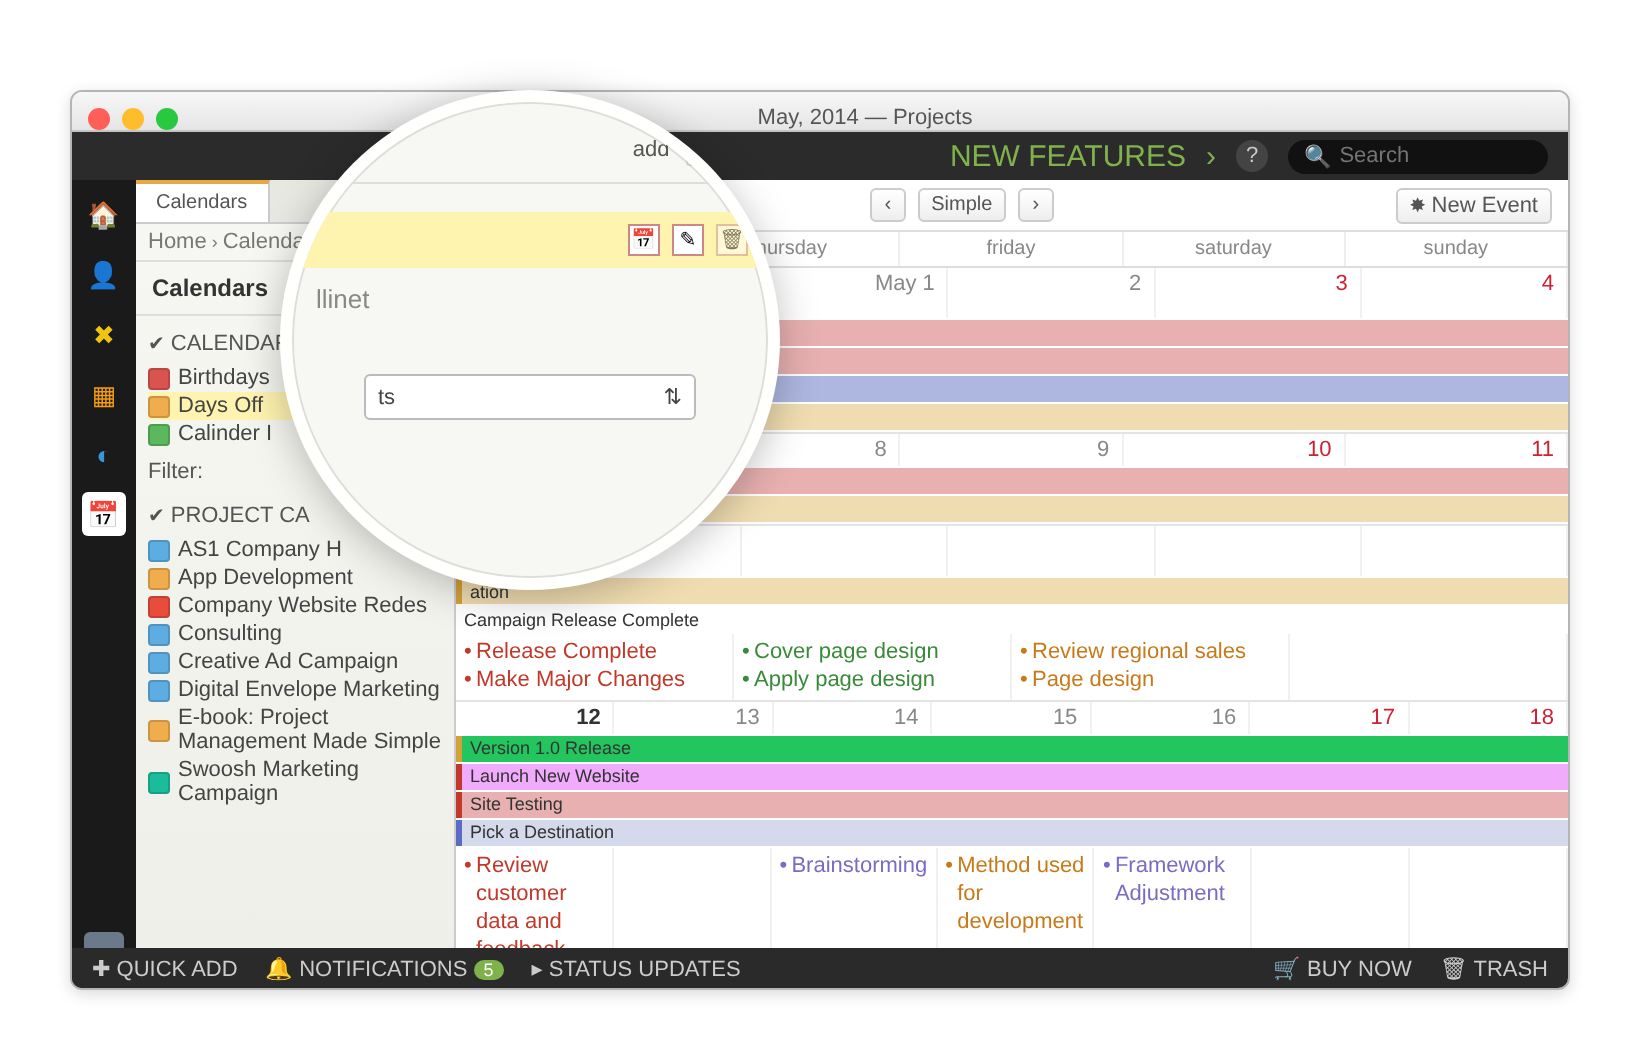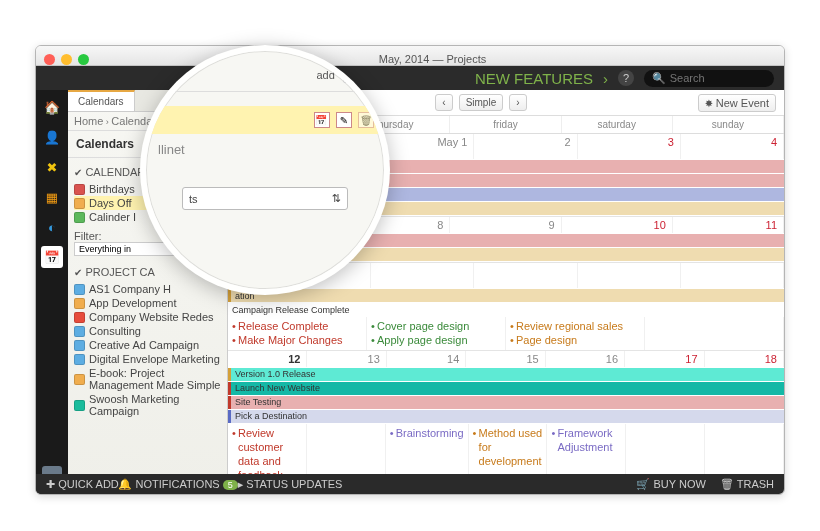--- a/index.html
+++ b/index.html
@@ -48,21 +48,21 @@
 .dnums{display:flex}
 .dnum{flex:1;text-align:right;padding:2px 6px;font-size:11px;color:#888;border-right:1px solid #f0f0f0}
 .dnum.red{color:#c23}
 .dnum.today{color:#333;font-weight:bold}
 .bar{height:13px;margin:1px 0;font-size:9px;color:#333;padding:0 4px;white-space:nowrap;overflow:hidden;display:flex;align-items:center}
 .bar.bl{border-left:3px solid}
 .tasks{display:flex}
 .tcol{flex:1;border-right:1px solid #f0f0f0;padding:2px 4px;font-size:8px;color:#555}
 .tcol li{list-style:none;padding-left:6px;position:relative;line-height:1.3}
 .tcol li:before{content:"•";position:absolute;left:0}
-.statusbar{position:absolute;bottom:0;left:0;right:0;height:20px;background:#2a2a2a;color:#ccc;display:flex;align-items:center;padding:0 10px;font-size:10px}
+.statusbar{position:absolute;bottom:0;left:0;right:0;height:20px;background:#2a2a2a;color:#ccc;display:flex;align-items:center;padding:0 10px;gap:14px;font-size:10px}
 .statusbar .r{margin-left:auto;display:flex;gap:14px}
 .badge{background:#7fb24a;color:#fff;border-radius:8px;padding:0 5px;font-size:9px}
 .zoom{position:absolute;width:250px;height:250px;border-radius:50%;left:140px;top:45px;border:6px solid rgba(255,255,255,0.9);box-shadow:0 4px 20px rgba(0,0,0,0.25),inset 0 0 0 1px rgba(0,0,0,0.1);background:#f7f7f3;overflow:hidden;z-index:50}
 .zoom .zhead{display:flex;justify-content:space-between;align-items:center;padding:16px 20px 8px 20px}
 .zoom .zhead .cv{font-size:14px;color:#888}
 .zoom .zadd{font-size:16px;color:#555;display:flex;align-items:center;gap:8px}
 .zoom .zadd .dd{border:1px solid #ccc;padding:0 5px;border-radius:2px;background:#fff}
 .zoom .zline{border-top:1px solid #ddd;margin:0 12px}
 .zoom .zitem{background:#fff3b0;padding:6px 10px;margin:14px 0 8px 0;display:flex;justify-content:flex-end;gap:6px}
 .zoom .zicon{width:16px;height:16px;border:1px solid #c88;background:#fff;display:flex;align-items:center;justify-content:center;font-size:10px}
@@ -124,21 +124,20 @@
               <span>Days Off</span>
             </div>
             <div class="item ">
               <span class="cb" style="background:#5cb85c"></span>
               <span>Calinder I</span>
             </div>
           </div>
       </div>
       <div class="filter">
         <span>Filter:</span><br>
-        <select><option>Everything in</option></select>
       </div>
       <div class="group">
         <div class="ghead">✔ <span>PROJECT CA</span></div>
         <div id="g2">
             <div class="item ">
               <span class="cb" style="background:#5dade2"></span>
               <span>AS1 Company H</span>
             </div>
             <div class="item ">
               <span class="cb" style="background:#f0ad4e"></span>
@@ -252,22 +251,22 @@
           <div class="wrow">
             <div class="dnums">
               <div class="dnum  today">12</div>
               <div class="dnum  ">13</div>
               <div class="dnum  ">14</div>
               <div class="dnum  ">15</div>
               <div class="dnum  ">16</div>
               <div class="dnum red ">17</div>
               <div class="dnum red ">18</div>
             </div>
-            <div class="bar bl" style="background:#5eead4;border-left-color:#d4a03a">Version 1.0 Release</div>
-            <div class="bar bl" style="background:#14b8a6;border-left-color:#c0392b">Launch New Website</div>
+            <div class="bar bl" style="background:#22c55e;border-left-color:#d4a03a">Version 1.0 Release</div>
+            <div class="bar bl" style="background:#f0abfc;border-left-color:#c0392b">Launch New Website</div>
             <div class="bar bl" style="background:#e8b0b0;border-left-color:#c0392b">Site Testing</div>
             <div class="bar bl" style="background:#d5d9ec;border-left-color:#5a6bc4">Pick a Destination</div>
             <div class="tasks">
               <div class="tcol">
                 <ul>
                   <li style="color:#c0392b">Review customer data and feedback</li>
                 </ul>
               </div>
               <div class="tcol">
                 <ul></ul>

